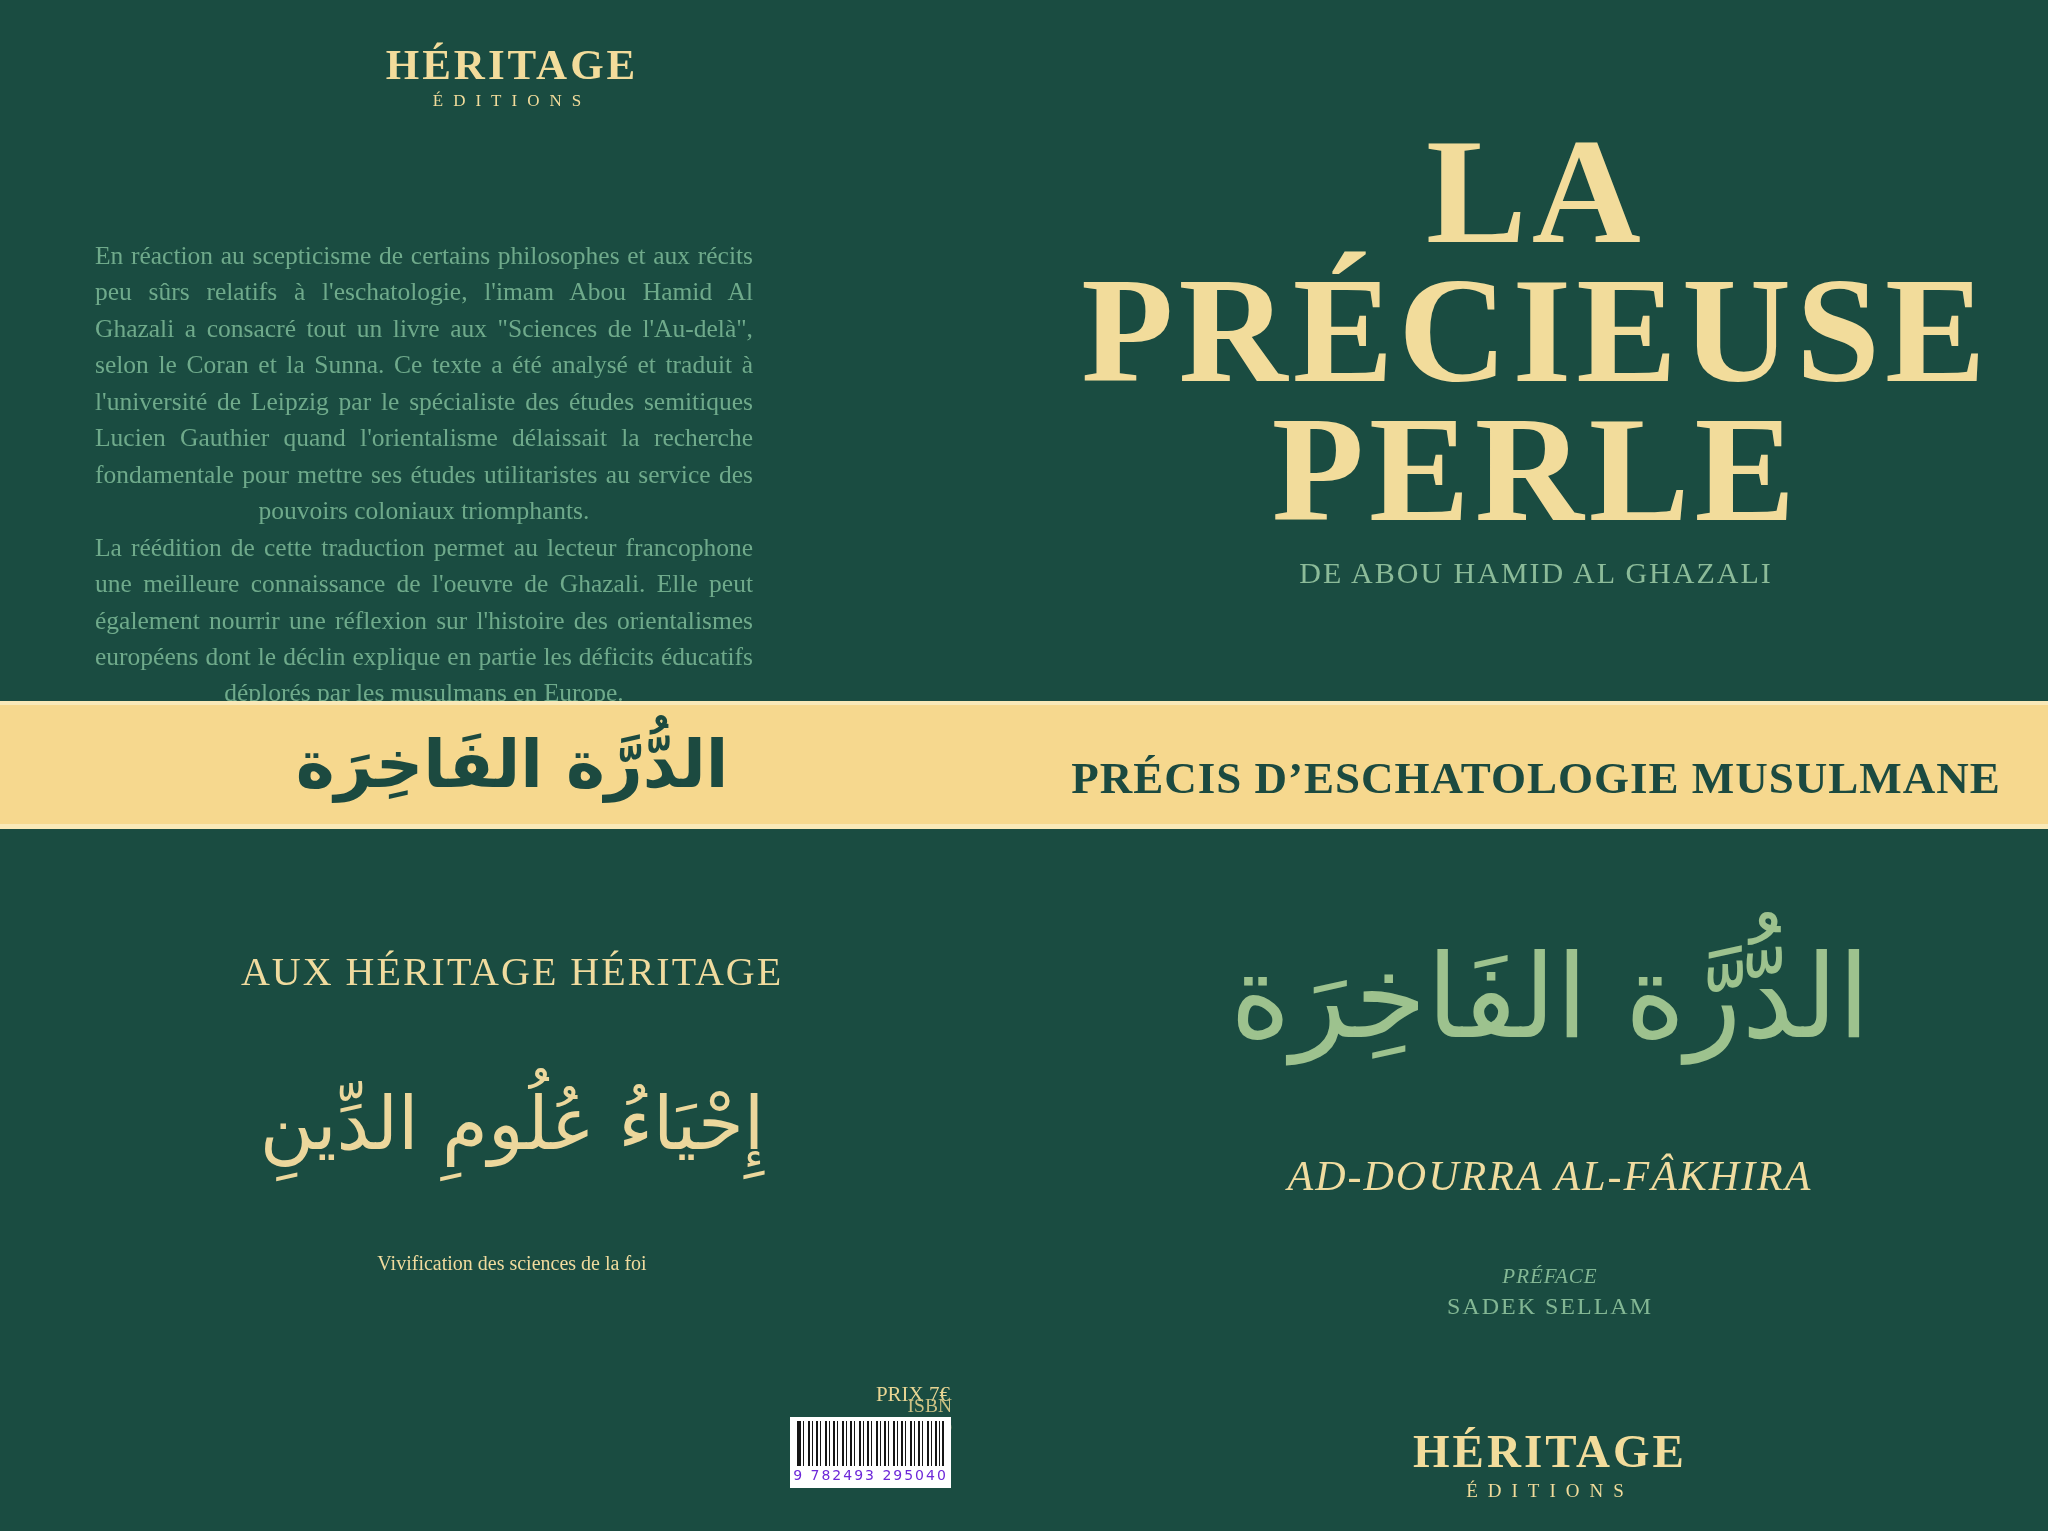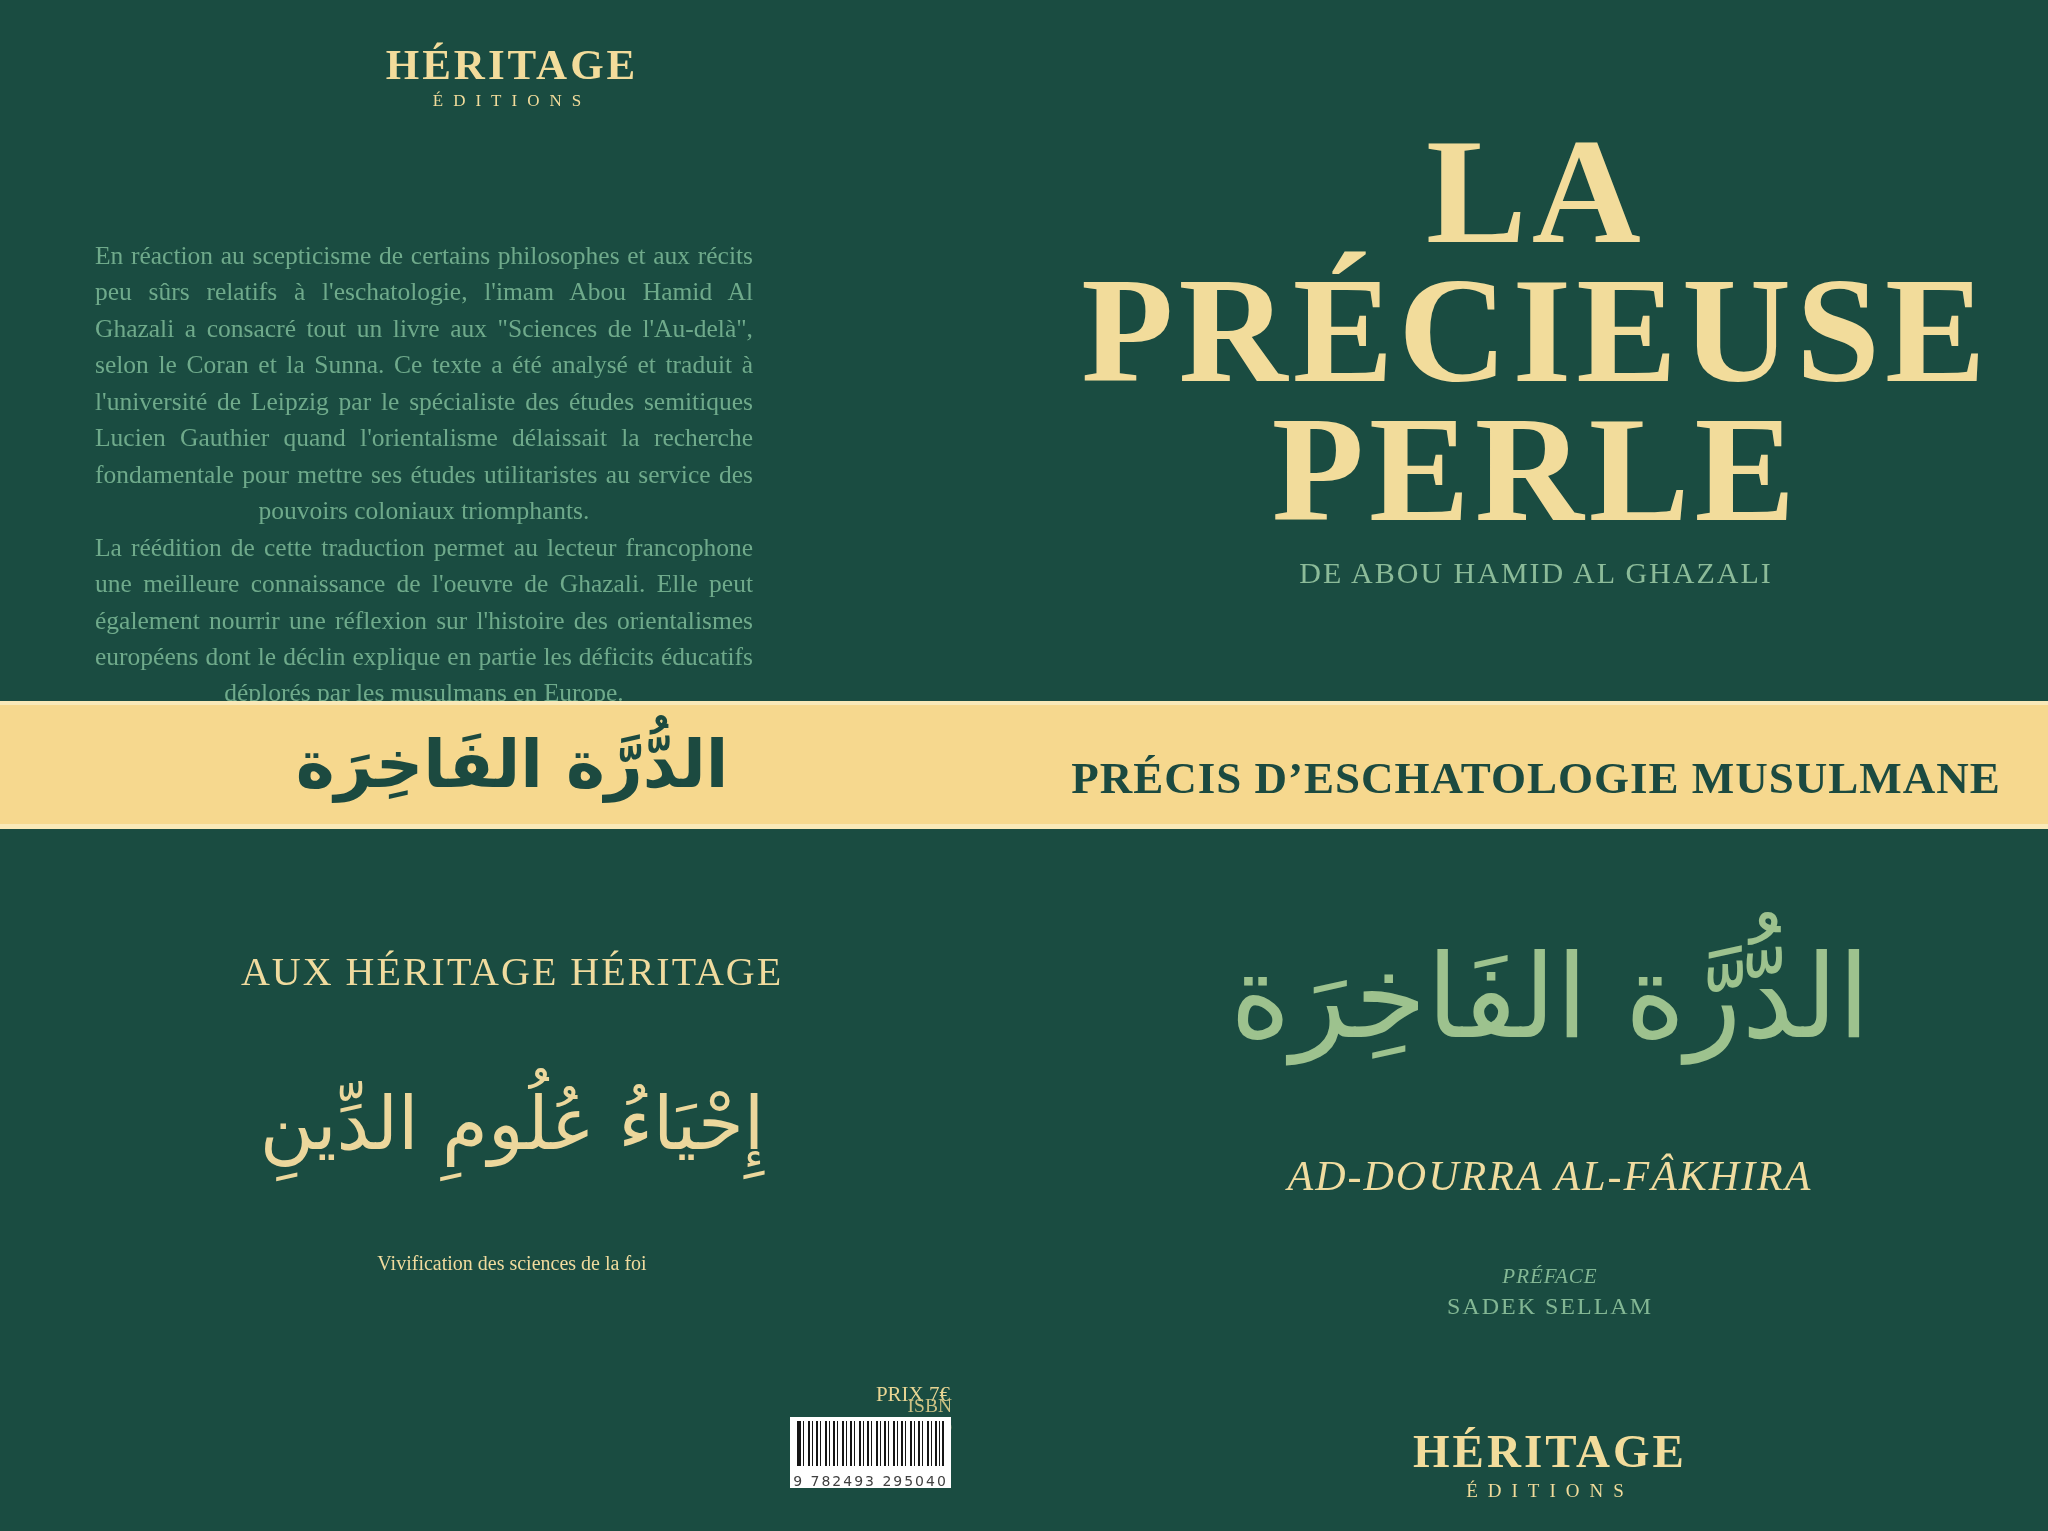--- a/index.html
+++ b/index.html
@@ -83,22 +83,22 @@
   .bars{
     margin:4px 7px 0 7px;height:45px;
     border-left:2px solid #151515;border-right:2px solid #151515;
     background:repeating-linear-gradient(90deg,
       #151515 0 2px, transparent 2px 4px,
       #151515 4px 5px, transparent 5px 9px,
       #151515 9px 11px, transparent 11px 13px,
       #151515 13px 14px, transparent 14px 17px);
   }
   .barcode-digits{
-    text-align:center;color:#404040;font-size:14px;letter-spacing:2px;
-    font-family:"DejaVu Sans", sans-serif;margin-top:7px;
+    text-align:center;color:#6d28d9;font-size:14px;letter-spacing:2px;
+    font-family:"DejaVu Sans", sans-serif;margin-top:1px;
   }
   
   .big-arabic{
     position:absolute;left:1160px;top:852px;width:780px;height:290px;
     display:flex;align-items:center;justify-content:center;
     color:#9dc28e;font-size:116px;line-height:1.4;
     font-family:"DejaVu Sans", sans-serif;
   }
   .addourra{
     position:absolute;left:1160px;top:1152px;width:780px;

